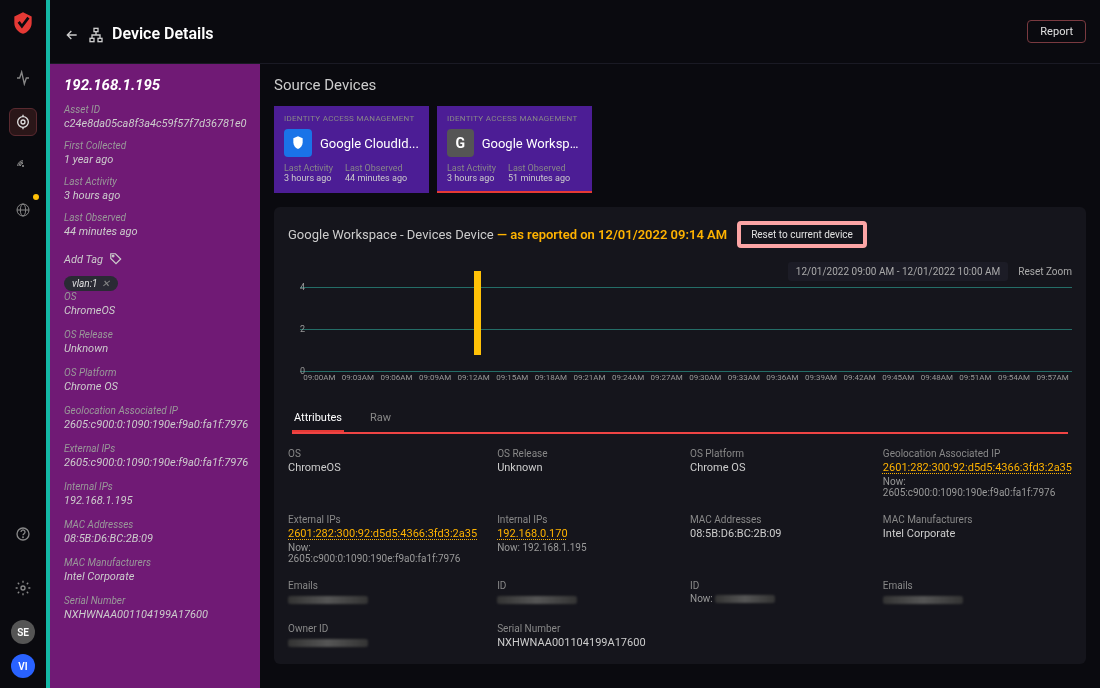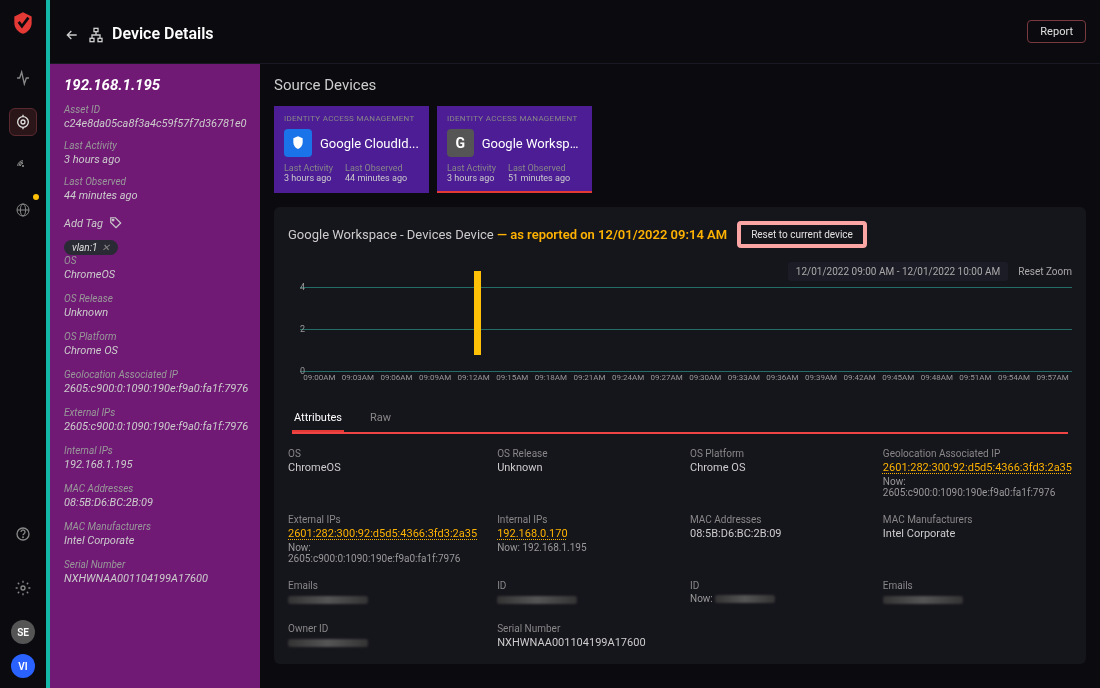--- a/index.html
+++ b/index.html
@@ -144,20 +144,24 @@
 
     <div class="content">
       <div class="left-panel">
         <div class="device-ip">192.168.1.195</div>
         <div id="device-meta">
             <div class="meta-block">
               <div class="meta-label">Asset ID</div>
               <div class="meta-value">c24e8da05ca8f3a4c59f57f7d36781e0</div>
             </div>
             <div class="meta-block">
+              <div class="meta-label">First Collected</div>
+              <div class="meta-value">1 year ago</div>
+            </div>
+            <div class="meta-block">
               <div class="meta-label">Last Activity</div>
               <div class="meta-value">3 hours ago</div>
             </div>
             <div class="meta-block">
               <div class="meta-label">Last Observed</div>
               <div class="meta-value">44 minutes ago</div>
             </div>
           </div>
         <div class="add-tag">
           <span>Add Tag</span>

